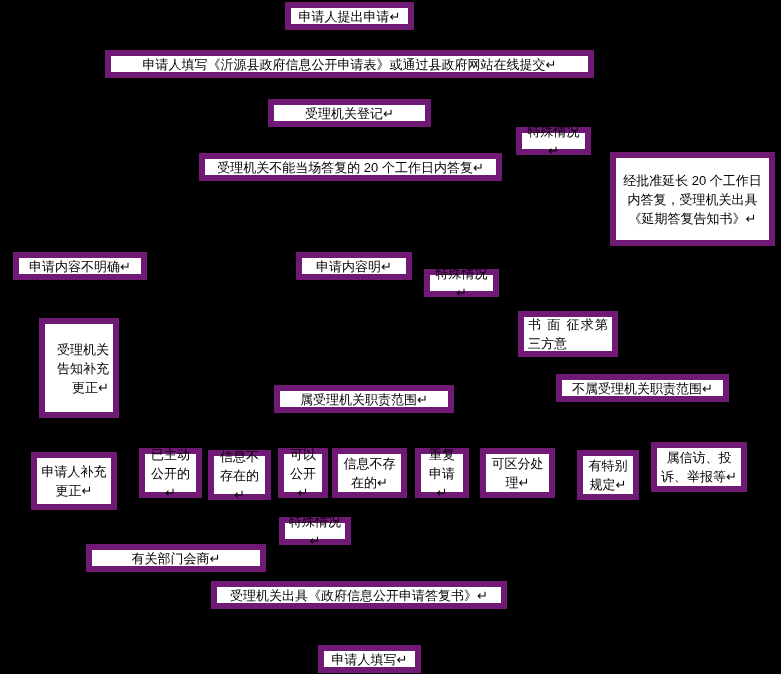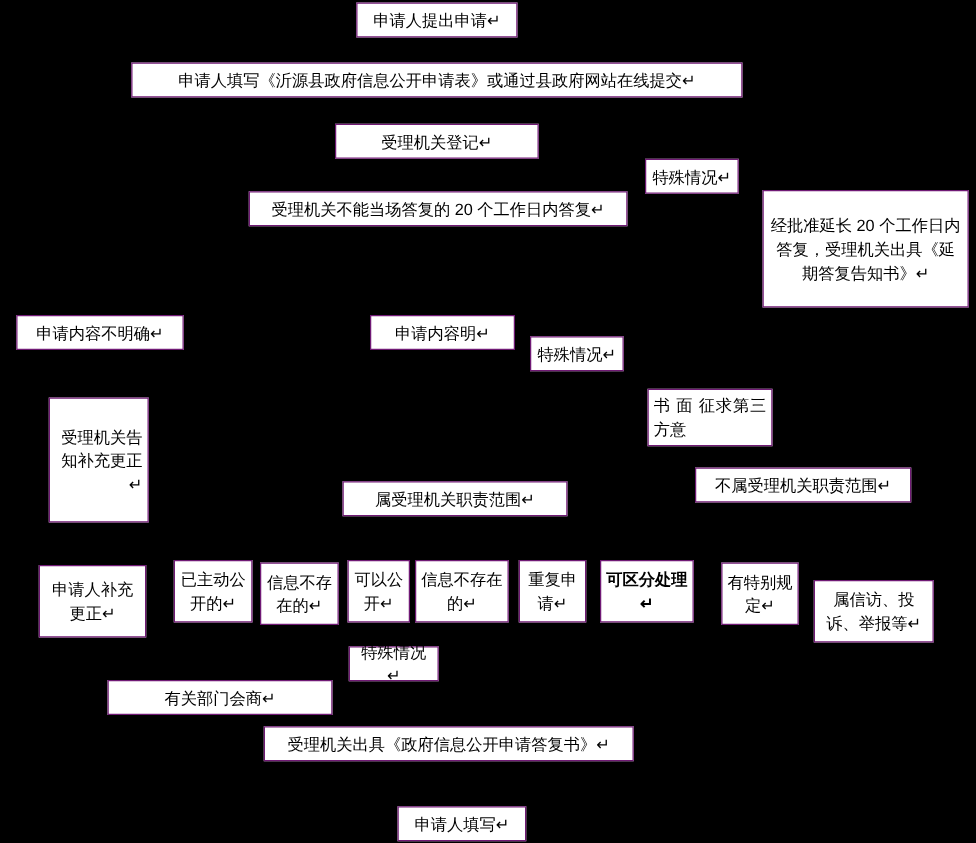--- a/index.html
+++ b/index.html
@@ -12,21 +12,21 @@
     width: 781px;
     height: 674px;
     background: #000000;
     overflow: hidden;
     font-family: "Liberation Sans", sans-serif;
   }
   .node {
     position: absolute;
     background: #ffffff;
     color: #000000;
-    border: 1px solid #701a75;
+    border: 6px solid #701a75;
     box-sizing: border-box;
     display: flex;
     align-items: center;
     justify-content: center;
     text-align: center;
     font-size: 13px;
     line-height: 19px;
     padding: 2px 4px;
     white-space: pre-wrap;
     word-break: break-all;
@@ -49,20 +49,20 @@
     <div class="node j" style="left: 518px; top: 284px; width: 100px; height: 46px;">书 面 征求第三方意</div>
     <div class="node" style="left: 39px; top: 318px; width: 80px; height: 100px; text-align: right;">受理机关告知补充更正↵</div>
     <div class="node" style="left: 274px; top: 385px; width: 180px; height: 28px;">属受理机关职责范围↵</div>
     <div class="node" style="left: 556px; top: 374px; width: 173px; height: 28px;">不属受理机关职责范围↵</div>
     <div class="node" style="left: 31px; top: 452px; width: 86px; height: 58px;">申请人补充更正↵</div>
     <div class="node" style="left: 139px; top: 448px; width: 63px; height: 50px;">已主动公开的↵</div>
     <div class="node" style="left: 208px; top: 450px; width: 63px; height: 50px;">信息不存在的↵</div>
     <div class="node" style="left: 278px; top: 448px; width: 50px; height: 50px;">可以公开↵</div>
     <div class="node" style="left: 332px; top: 448px; width: 75px; height: 50px;">信息不存在的↵</div>
     <div class="node" style="left: 415px; top: 448px; width: 54px; height: 50px;">重复申请↵</div>
-    <div class="node" style="left: 480px; top: 448px; width: 75px; height: 50px; font-weight: bold;">可区分处理↵</div>
+    <div class="node" style="left: 480px; top: 448px; width: 75px; height: 50px;">可区分处理↵</div>
     <div class="node" style="left: 577px; top: 450px; width: 62px; height: 50px;">有特别规定↵</div>
-    <div class="node" style="left: 651px; top: 464px; width: 96px; height: 50px;">属信访、投诉、举报等↵</div>
+    <div class="node" style="left: 651px; top: 442px; width: 96px; height: 50px;">属信访、投诉、举报等↵</div>
     <div class="node" style="left: 279px; top: 517px; width: 72px; height: 28px;">特殊情况↵</div>
     <div class="node" style="left: 86px; top: 544px; width: 180px; height: 28px;">有关部门会商↵</div>
     <div class="node" style="left: 211px; top: 581px; width: 296px; height: 28px;">受理机关出具《政府信息公开申请答复书》↵</div>
     <div class="node" style="left: 318px; top: 645px; width: 103px; height: 28px;">申请人填写↵</div>
   </div>
 
 </body></html>

